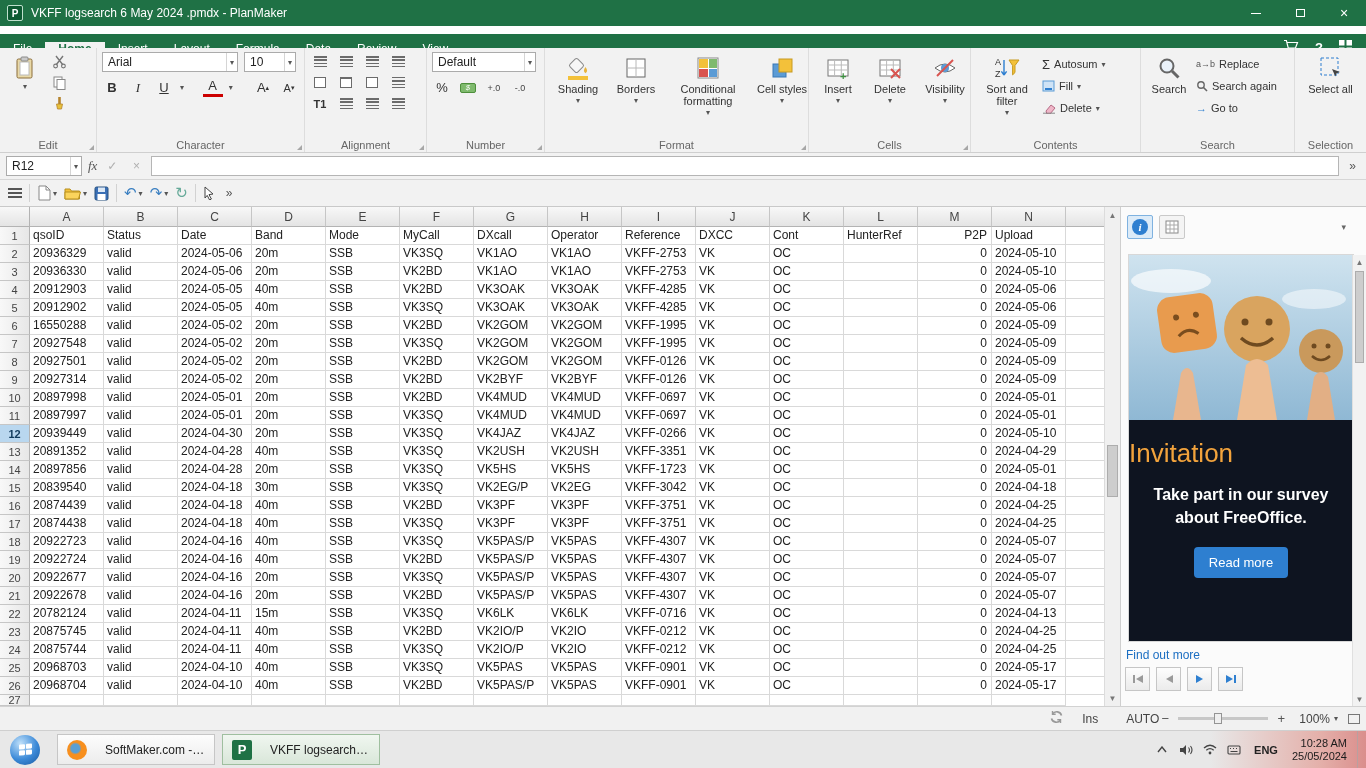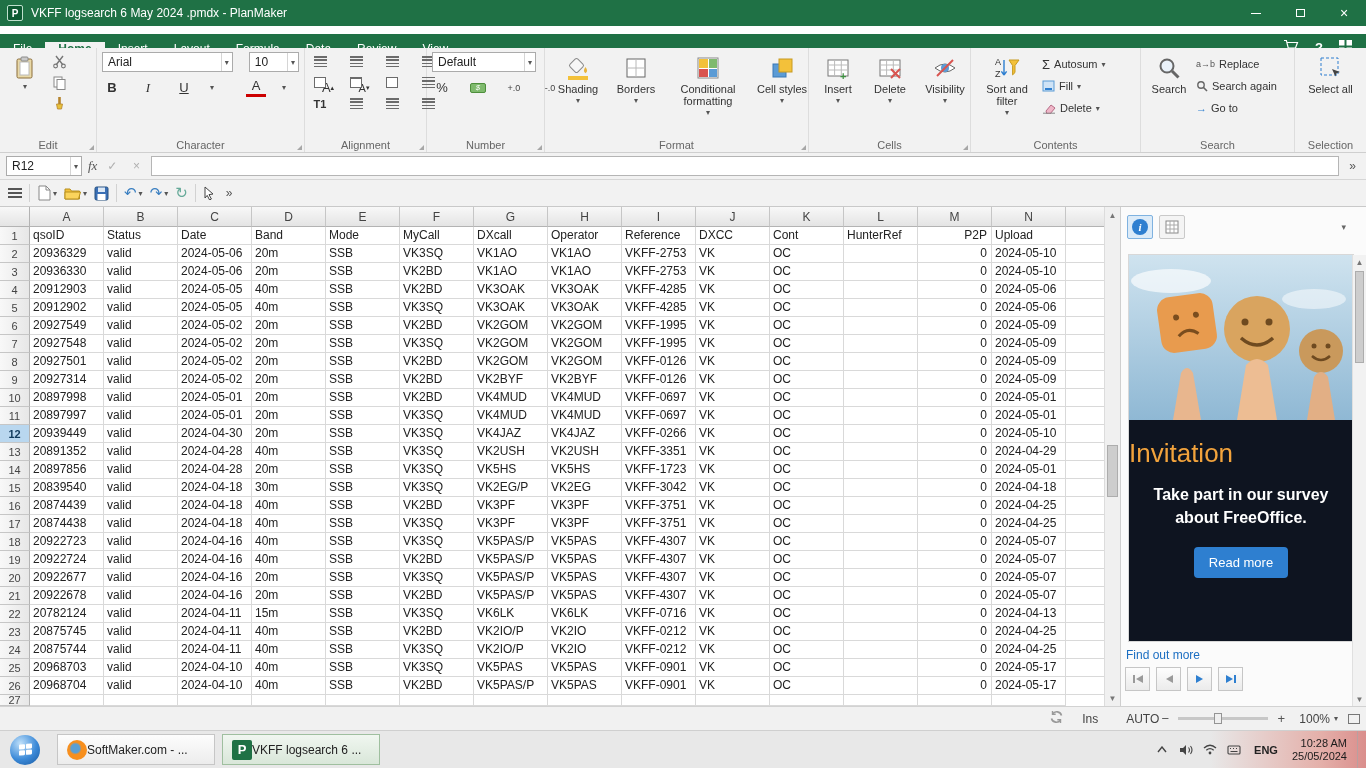--- a/index.html
+++ b/index.html
@@ -40,21 +40,21 @@
           font-size:11px;color:#333;text-align:center;line-height:12px;flex:none}
   .bigbtn .blabel{margin-top:2px}
   .caret{font-size:8px;color:#555}
   .sbtn{min-width:20px;height:19px;display:flex;align-items:center;justify-content:center;
         color:#333;flex:none}
   .combo{background:#fff;border:1px solid #ababab;height:20px;display:flex;align-items:center;
          padding:0 0 0 5px;font-size:12px;color:#222}
   .combo .ca{margin-left:auto;font-size:8px;color:#555;border-left:1px solid #d5d5d5;
              padding:0 3px;height:100%;display:flex;align-items:center}
   .vcol{display:flex;flex-direction:column;gap:2px}
-  .hrow{display:flex;align-items:center;gap:16px}
+  .hrow{display:flex;align-items:center;gap:6px}
   .mini{display:flex;align-items:center;gap:4px;font-size:11px;height:20px;color:#333}
   .bars{width:13px;height:11px;background:repeating-linear-gradient(to bottom,#6b6b6b 0 1.5px,transparent 1.5px 3.3px)}
   .sq{width:12px;height:11px;border:1px solid #6b6b6b;background:#fff}
   .sq.mid{box-shadow:inset 0 4px 0 -3px #6b6b6b}
   .bill{width:16px;height:10px;background:#7fba6d;border:1px solid #4e8f3c;border-radius:2px;
         font-size:8px;color:#fff;display:flex;align-items:center;justify-content:center}
   .dec{font-size:9px;color:#444}
   .bold-g{font-weight:bold;font-size:13px}
   .italic-g{font-style:italic;font-family:"Liberation Serif",serif;font-size:13px}
   .under-g{text-decoration:underline;font-size:13px}
@@ -144,21 +144,21 @@
 
   
   .taskbar{position:absolute;left:0;top:730px;width:1366px;height:38px;background:#e8e8e8;
            border-top:1px solid #cfcfcf;display:flex;align-items:center}
   .start-btn{width:50px;height:38px;display:flex;align-items:center;justify-content:center;flex:none}
   .orb{width:30px;height:30px;border-radius:50%;
        background:radial-gradient(circle at 35% 28%,#bfe0fa,#3c8ad8 55%,#17579e);
        display:flex;align-items:center;justify-content:center}
   .flag{display:grid;grid-template-columns:6px 6px;grid-template-rows:5px 5px;gap:1px;transform:skewY(-6deg)}
   .flag i{background:#fff;border-radius:1px;display:block}
-  .task{height:31px;margin-left:7px;display:flex;align-items:center;gap:0;padding:0 9px;
+  .task{height:31px;margin-left:7px;display:flex;align-items:center;gap:18px;padding:0 9px;
         border:1px solid #c6c6c6;background:linear-gradient(#fdfdfd,#ececec);width:158px;font-size:12px}
   .task.active{background:linear-gradient(#f0f6f0,#d9e7d9);border-color:#9fbf9f}
   .task-label{white-space:nowrap;overflow:hidden;text-overflow:ellipsis;color:#222}
   .ff-icon{width:20px;height:20px;border-radius:50%;flex:none;
            background:radial-gradient(circle at 42% 42%,#5a9fd4 0 26%,#f78f1e 38% 72%,#e3431f 100%)}
   .pm-icon{width:20px;height:20px;border-radius:2px;flex:none;background:#1f7145;color:#fff;
            display:flex;align-items:center;justify-content:center;font-weight:bold;font-size:13px}
   .tray{margin-left:auto;display:flex;align-items:center;height:38px;padding-right:4px;
         background:linear-gradient(90deg,rgba(232,232,232,0) 0,rgba(232,232,232,0) 60px,#e4b0aa 170px,#da8e8c 100%)}
   .tray-ic{width:24px;display:flex;align-items:center;justify-content:center;color:#333}
@@ -711,21 +711,21 @@
           <div class="cell">VKFF-4285</div>
           <div class="cell">VK</div>
           <div class="cell">OC</div>
           <div class="cell"></div>
           <div class="cell num">0</div>
           <div class="cell">2024-05-06</div>
           <div class="cell filler"></div>
         </div>
         <div class="grow">
           <div class="rowhdr">6</div>
-          <div class="cell">20927549</div>
+          <div class="cell">16550288</div>
           <div class="cell">valid</div>
           <div class="cell">2024-05-02</div>
           <div class="cell">20m</div>
           <div class="cell">SSB</div>
           <div class="cell">VK2BD</div>
           <div class="cell">VK2GOM</div>
           <div class="cell">VK2GOM</div>
           <div class="cell">VKFF-1995</div>
           <div class="cell">VK</div>
           <div class="cell">OC</div>

